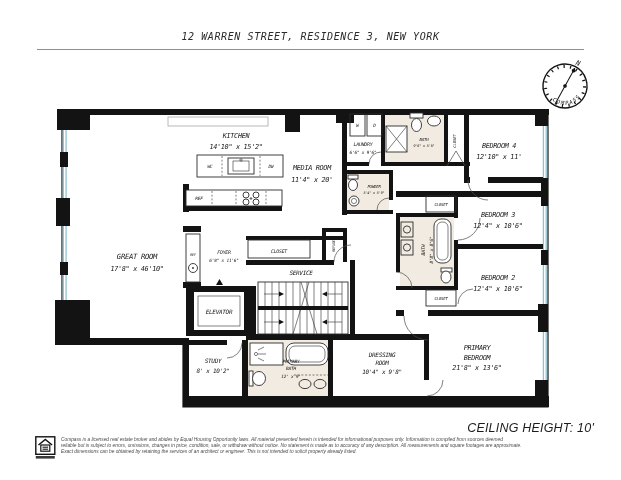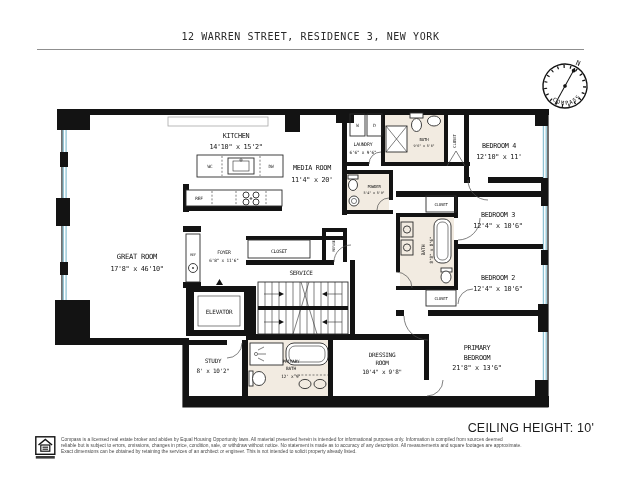--- a/index.html
+++ b/index.html
@@ -1,17 +1,17 @@
 <!DOCTYPE html>
 <html><head>
 <meta charset="utf-8">
 <style>
   html,body{margin:0;padding:0;background:#fff;}
   .page{position:relative;width:621px;height:480px;background:#fff;overflow:hidden;
-        font-family:"DejaVu Sans Mono",monospace;}
+        font-family:"DejaVu Sans Mono",monospace;font-style:italic;}
   .title{position:absolute;top:31px;left:0;width:100%;text-align:center;
          font-size:10px;letter-spacing:0.6px;color:#2a2a2a;}
   .rule{position:absolute;top:49px;left:37px;right:37px;border-top:1px solid #8f8f8f;}
   .ceiling{position:absolute;top:421px;right:27px;font-family:"Liberation Sans",sans-serif;
            font-size:12.5px;letter-spacing:0.2px;color:#1c1c1c;}
   .footer-text{position:absolute;left:61px;right:8px;top:437px;
                font-family:"Liberation Sans",sans-serif;font-size:4.8px;line-height:1.22;color:#4a4a4a;}
   .eho{position:absolute;left:35px;top:436px;}
   svg{position:absolute;left:0;top:0;}
   svg text{font-family:"DejaVu Sans Mono",monospace;fill:#161616;}

